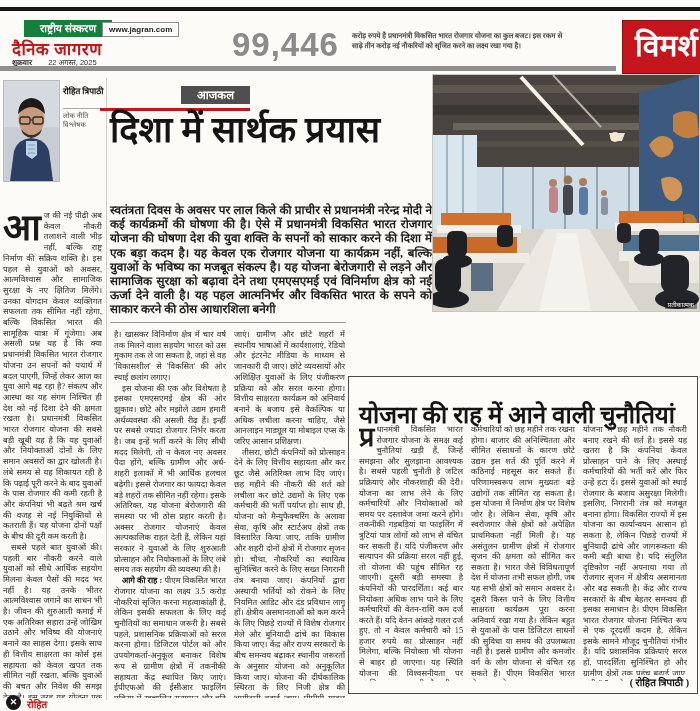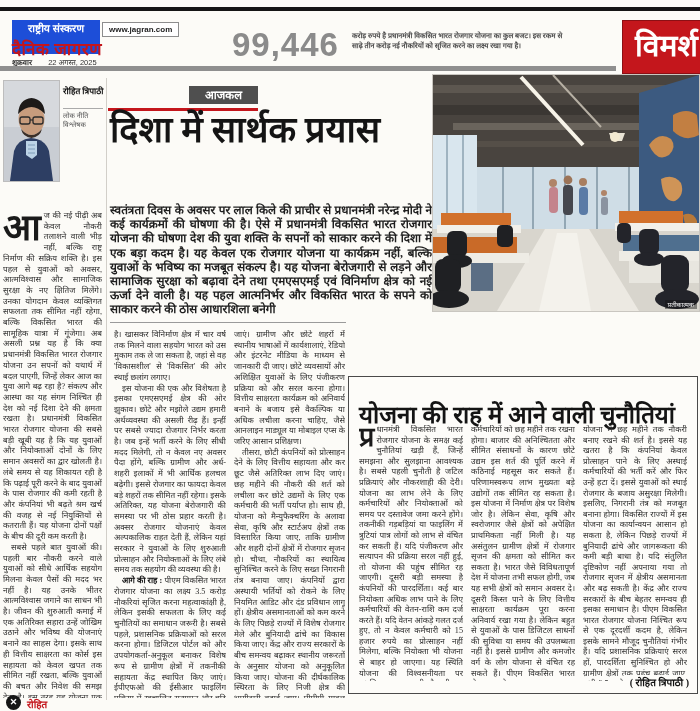--- a/index.html
+++ b/index.html
@@ -5,42 +5,42 @@
   html,body{margin:0;padding:0;background:#e9e7e2;}
   #page{
     position:relative;width:700px;height:711px;margin:0 auto;
     background:#fcfbf7;overflow:hidden;
     font-family:"Liberation Serif","DejaVu Sans",serif;
     color:#2b2b2b;
   }
   .abs{position:absolute;}
   
   #top-rule{left:0;top:7px;width:700px;height:4px;background:#151515;}
-  #edition-box{left:12px;top:20px;width:88px;height:34px;background:#1d4ed8;color:#fff;
+  #edition-box{left:24px;top:20px;width:88px;height:17px;background:#15803d;color:#fff;
     font-weight:bold;font-size:10.5px;line-height:17px;text-align:center;
     font-family:"Liberation Sans",sans-serif;}
   #website-box{left:102px;top:22px;height:13px;padding:0 6px;border:1px solid #8d8d8d;background:#fff;
     font-family:"Liberation Sans",sans-serif;font-size:8px;font-weight:bold;line-height:13px;color:#222;}
   #paper-name{left:12px;top:37px;font-size:17px;font-weight:800;color:#c4161c;letter-spacing:.5px;}
   #date-line{left:12px;top:57px;font-size:7.5px;color:#333;font-family:"Liberation Sans",sans-serif;}
   #date-line .day{margin-right:14px;font-weight:bold;text-align:center;}
   #big-number{left:232px;top:26px;font-size:33px;font-weight:800;color:#8b8b8b;
     font-family:"Liberation Sans",sans-serif;letter-spacing:1px;}
   #number-note{left:352px;top:32px;width:212px;font-size:7.2px;line-height:9.6px;font-weight:bold;color:#4d4d4d;}
   #section-box{left:622px;top:20px;width:90px;height:52px;background:#c4161c;border:1px solid #8c0f14;
     color:#fff;font-weight:800;font-size:30px;line-height:50px;padding-left:12px;overflow:hidden;}
   #masthead-bar{left:0;top:66px;width:616px;height:5px;background:#8f8f8f;}
   
   #author-photo{left:3px;top:80px;width:55px;height:100px;border:1px solid #bdbdbd;background:#cfd3d8;overflow:hidden;}
   #author-name{left:63px;top:86px;width:42px;font-size:8.5px;font-weight:bold;line-height:10px;color:#111;}
   #author-rule{left:63px;top:108px;width:40px;height:1px;background:#aaa;}
   #author-role{left:63px;top:112px;width:42px;font-size:7px;line-height:9px;color:#555;}
   #col-rule-1{left:106px;top:78px;width:1px;height:622px;background:#d2cfc9;}
   
-  #kicker-wrap{left:108px;top:86px;width:150px;height:22px;border-bottom:3px solid #c4161c;}
+  #kicker-wrap{left:100px;top:86px;width:150px;height:22px;border-bottom:3px solid #c4161c;}
   #kicker{position:absolute;right:0;top:0;background:#4f4f4f;color:#fff;font-weight:bold;
     font-size:11.5px;line-height:18px;padding:0 16px;font-family:"Liberation Sans",sans-serif;}
   #headline{left:110px;top:108px;width:326px;font-size:36px;line-height:45px;font-weight:800;color:#141414;}
   #standfirst{left:110px;top:203px;width:322px;font-size:11.8px;line-height:14.2px;font-weight:600;
     color:#1e1e1e;text-align:justify;}
   #standfirst-rule{left:110px;top:322px;width:236px;height:1px;background:#9a9a9a;}
   
   #office-photo{left:432px;top:74px;width:266px;height:236px;border:1px solid #c9c6c0;overflow:hidden;background:#e8e4dd;}
   #photo-caption{position:absolute;right:2px;bottom:2px;font-size:6.5px;color:#f2f2f2;
     background:rgba(20,20,20,.45);padding:0 3px;font-family:"Liberation Sans",sans-serif;}

